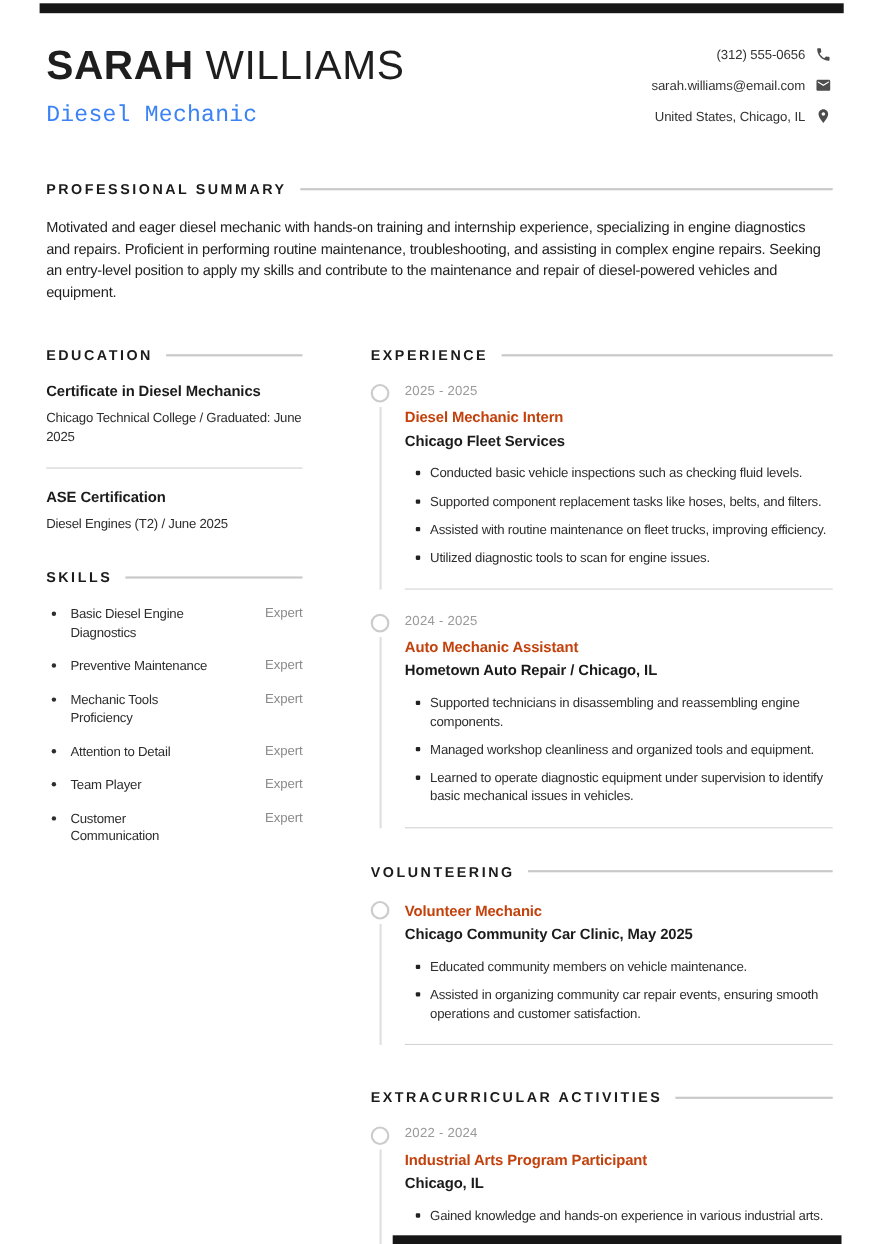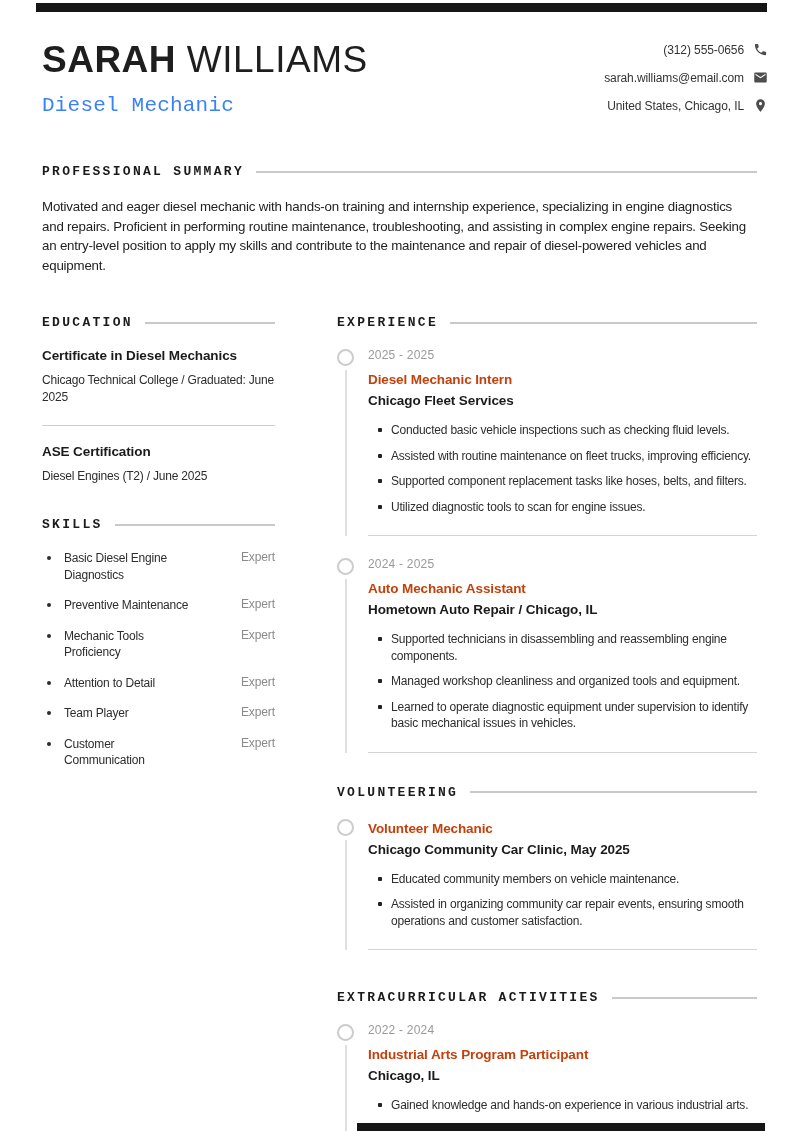--- a/index.html
+++ b/index.html
@@ -4,32 +4,32 @@
 <style>
   * { margin:0; padding:0; box-sizing:border-box; }
   html,body { background:#ffffff; }
   body { font-family:"Liberation Sans","DejaVu Sans",sans-serif; color:#2d2d2d; }
   .page { position:relative; width:800px; height:1131px; background:#ffffff; overflow:hidden; margin:0 auto; }
 
   .accent-bar-top { position:absolute; top:3px; left:36px; width:731px; height:9px; background:#161616; }
   .accent-bar-bottom { position:absolute; bottom:0; left:357px; width:408px; height:8px; background:#161616; }
 
   
-  .header { display:flex; justify-content:space-between; align-items:flex-start; padding:40px 32px 0 42px; }
+  .header { display:flex; justify-content:space-between; align-items:flex-start; padding:40px 44px 0 42px; }
   .name { font-size:37px; letter-spacing:0.5px; color:#1e1e1e; line-height:40px; white-space:nowrap; }
   .name .first { font-weight:700; }
   .name .last { font-weight:400; }
   .job-title { margin-top:14px; font-size:21px; color:#3b82f6; letter-spacing:0.2px;font-family:Liberation Mono, monospace; }
   .contact { display:flex; flex-direction:column; align-items:flex-end; padding-top:2px; }
   .contact-row { display:flex; align-items:center; gap:9px; margin-bottom:13px; font-size:12px; color:#333; letter-spacing:-0.1px; }
   .contact-row svg { width:15px; height:15px; fill:#4d4d4d; flex-shrink:0; }
 
   
   .sec-head { display:flex; align-items:center; gap:12px; margin-bottom:18px; }
-  .sec-title { font-size:13px; font-weight:700; letter-spacing:2.3px; color:#1b1b1b; white-space:nowrap;font-family:Liberation Mono, monospace; }
+  .sec-title { font-size:13px; font-weight:700; letter-spacing:2.3px; color:#1b1b1b; white-space:nowrap; }
   .sec-rule { flex:1; height:2px; background:#c9c9c9; }
 
   
   .summary { padding:0 43px 0 42px; margin-top:38px; }
   .summary-text { font-size:13.3px; line-height:19.5px; color:#222; letter-spacing:-0.2px; }
 
   
   .columns { display:flex; gap:62px; padding:0 43px 0 42px; margin-top:40px; }
   .col-left { width:233px; flex-shrink:0; }
   .col-right { flex:1; min-width:0; }
@@ -183,25 +183,25 @@
             <div class="t-period">2025 - 2025</div>
             <div class="t-title">Diesel Mechanic Intern</div>
             <div class="t-org">Chicago Fleet Services</div>
             <div class="t-bullets">
               <div class="bullet">
                   <span class="bullet-marker"></span>
                   <span class="bullet-text">Conducted basic vehicle inspections such as checking fluid levels.</span>
                 </div>
               <div class="bullet">
                   <span class="bullet-marker"></span>
+                  <span class="bullet-text">Supported component replacement tasks like hoses, belts, and filters.</span>
+                </div>
+              <div class="bullet">
+                  <span class="bullet-marker"></span>
                   <span class="bullet-text">Assisted with routine maintenance on fleet trucks, improving efficiency.</span>
-                </div>
-              <div class="bullet">
-                  <span class="bullet-marker"></span>
-                  <span class="bullet-text">Supported component replacement tasks like hoses, belts, and filters.</span>
                 </div>
               <div class="bullet">
                   <span class="bullet-marker"></span>
                   <span class="bullet-text">Utilized diagnostic tools to scan for engine issues.</span>
                 </div>
             </div>
             <hr class="t-divider">
           </div>
         </div>
 

